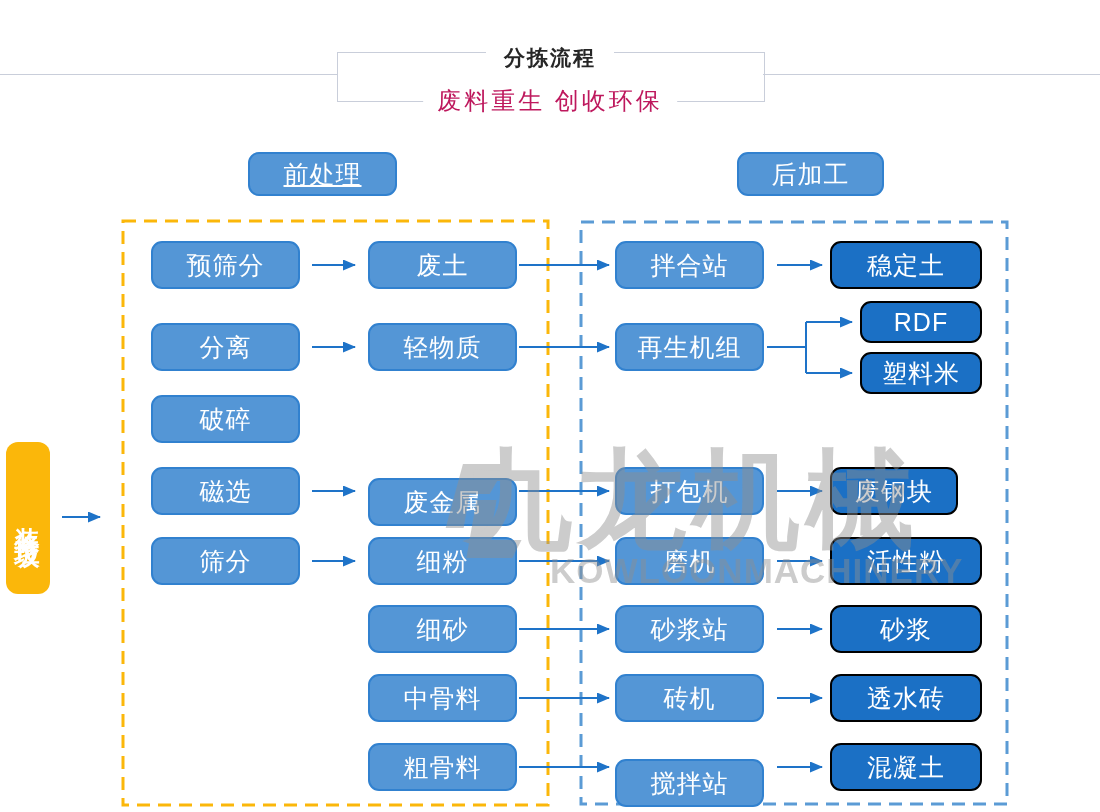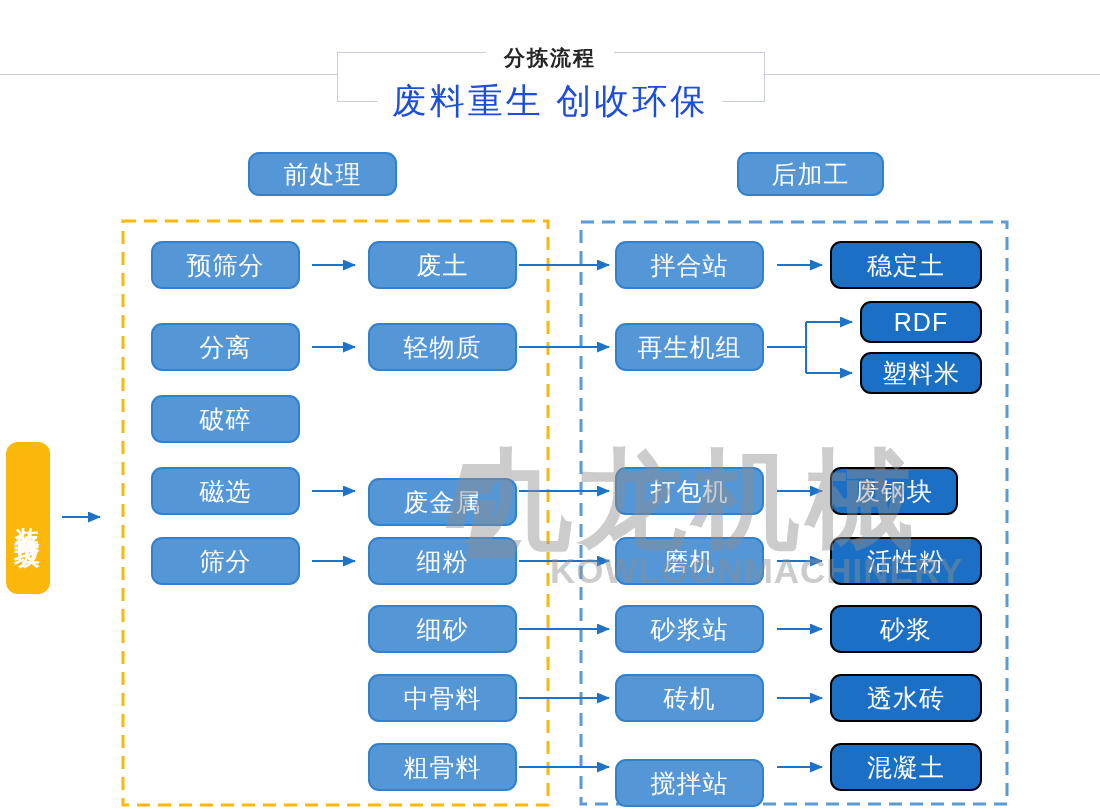--- a/index.html
+++ b/index.html
@@ -6,21 +6,21 @@
   body{width:1100px;height:812px;position:relative;overflow:hidden;
        font-family:"Liberation Sans","DejaVu Sans",sans-serif;}
   
   .frame-line{position:absolute;height:1px;background:#c9ceda;top:74px;}
   .title-box{position:absolute;left:337px;top:52px;width:426px;height:48px;
              border:1px solid #c9ceda;background:transparent;}
   .main-title{position:absolute;left:550px;top:40px;transform:translateX(-50%);
               font-size:21px;font-weight:700;color:#262626;background:#fff;
               padding:0 18px;white-space:nowrap;line-height:36px;letter-spacing:2px;}
   .sub-title{position:absolute;left:550px;top:85px;transform:translateX(-50%);
-             font-size:35px;color:#1d4ed8;background:#fff;padding:0 14px;
+             font-size:24px;color:#be185d;background:#fff;padding:0 14px;
              white-space:nowrap;line-height:32px;letter-spacing:3px;text-align:center;}
   
   .node{position:absolute;display:flex;align-items:center;justify-content:center;
         border-radius:11px;color:#fff;font-size:25px;letter-spacing:1px;
         box-sizing:border-box;white-space:nowrap;}
   .light{background:#5496d6;border:2px solid #3181cf;}
   .dark{background:#1b70c5;border:2px solid #000000;}
   .stage{background:#5496d6;border:2px solid #3181cf;}
   .source{background:#fbb70a;border:none;writing-mode:vertical-rl;
           text-orientation:upright;font-weight:700;font-size:25px;
@@ -80,21 +80,21 @@
     <line x1="806" y1="373" x2="852" y2="373" marker-end="url(#ah)"></line>
   </g>
 </svg>
 
 <div class="frame-line" style="left:0;width:337px;"></div>
 <div class="frame-line" style="left:763px;width:337px;"></div>
 <div class="title-box"></div>
 <div class="main-title">分拣流程</div>
 <div class="sub-title">废料重生 创收环保</div>
 
-<div class="node stage" style="left:248px;top:152px;width:149px;height:44px;">前处理</div>
+<div class="node stage" style="left:248px;top:152px;width:149px;height:44px;text-decoration:underline;">前处理</div>
 <div class="node stage" style="left:737px;top:152px;width:147px;height:44px;">后加工</div>
 
 <div class="node source" style="left:6px;top:442px;width:44px;height:152px;">装修垃圾</div>
 
 <div class="node light" style="left:151px;top:241px;width:149px;height:48px;">预筛分</div>
 <div class="node light" style="left:151px;top:323px;width:149px;height:48px;">分离</div>
 <div class="node light" style="left:151px;top:395px;width:149px;height:48px;">破碎</div>
 <div class="node light" style="left:151px;top:467px;width:149px;height:48px;">磁选</div>
 <div class="node light" style="left:151px;top:537px;width:149px;height:48px;">筛分</div>
 

